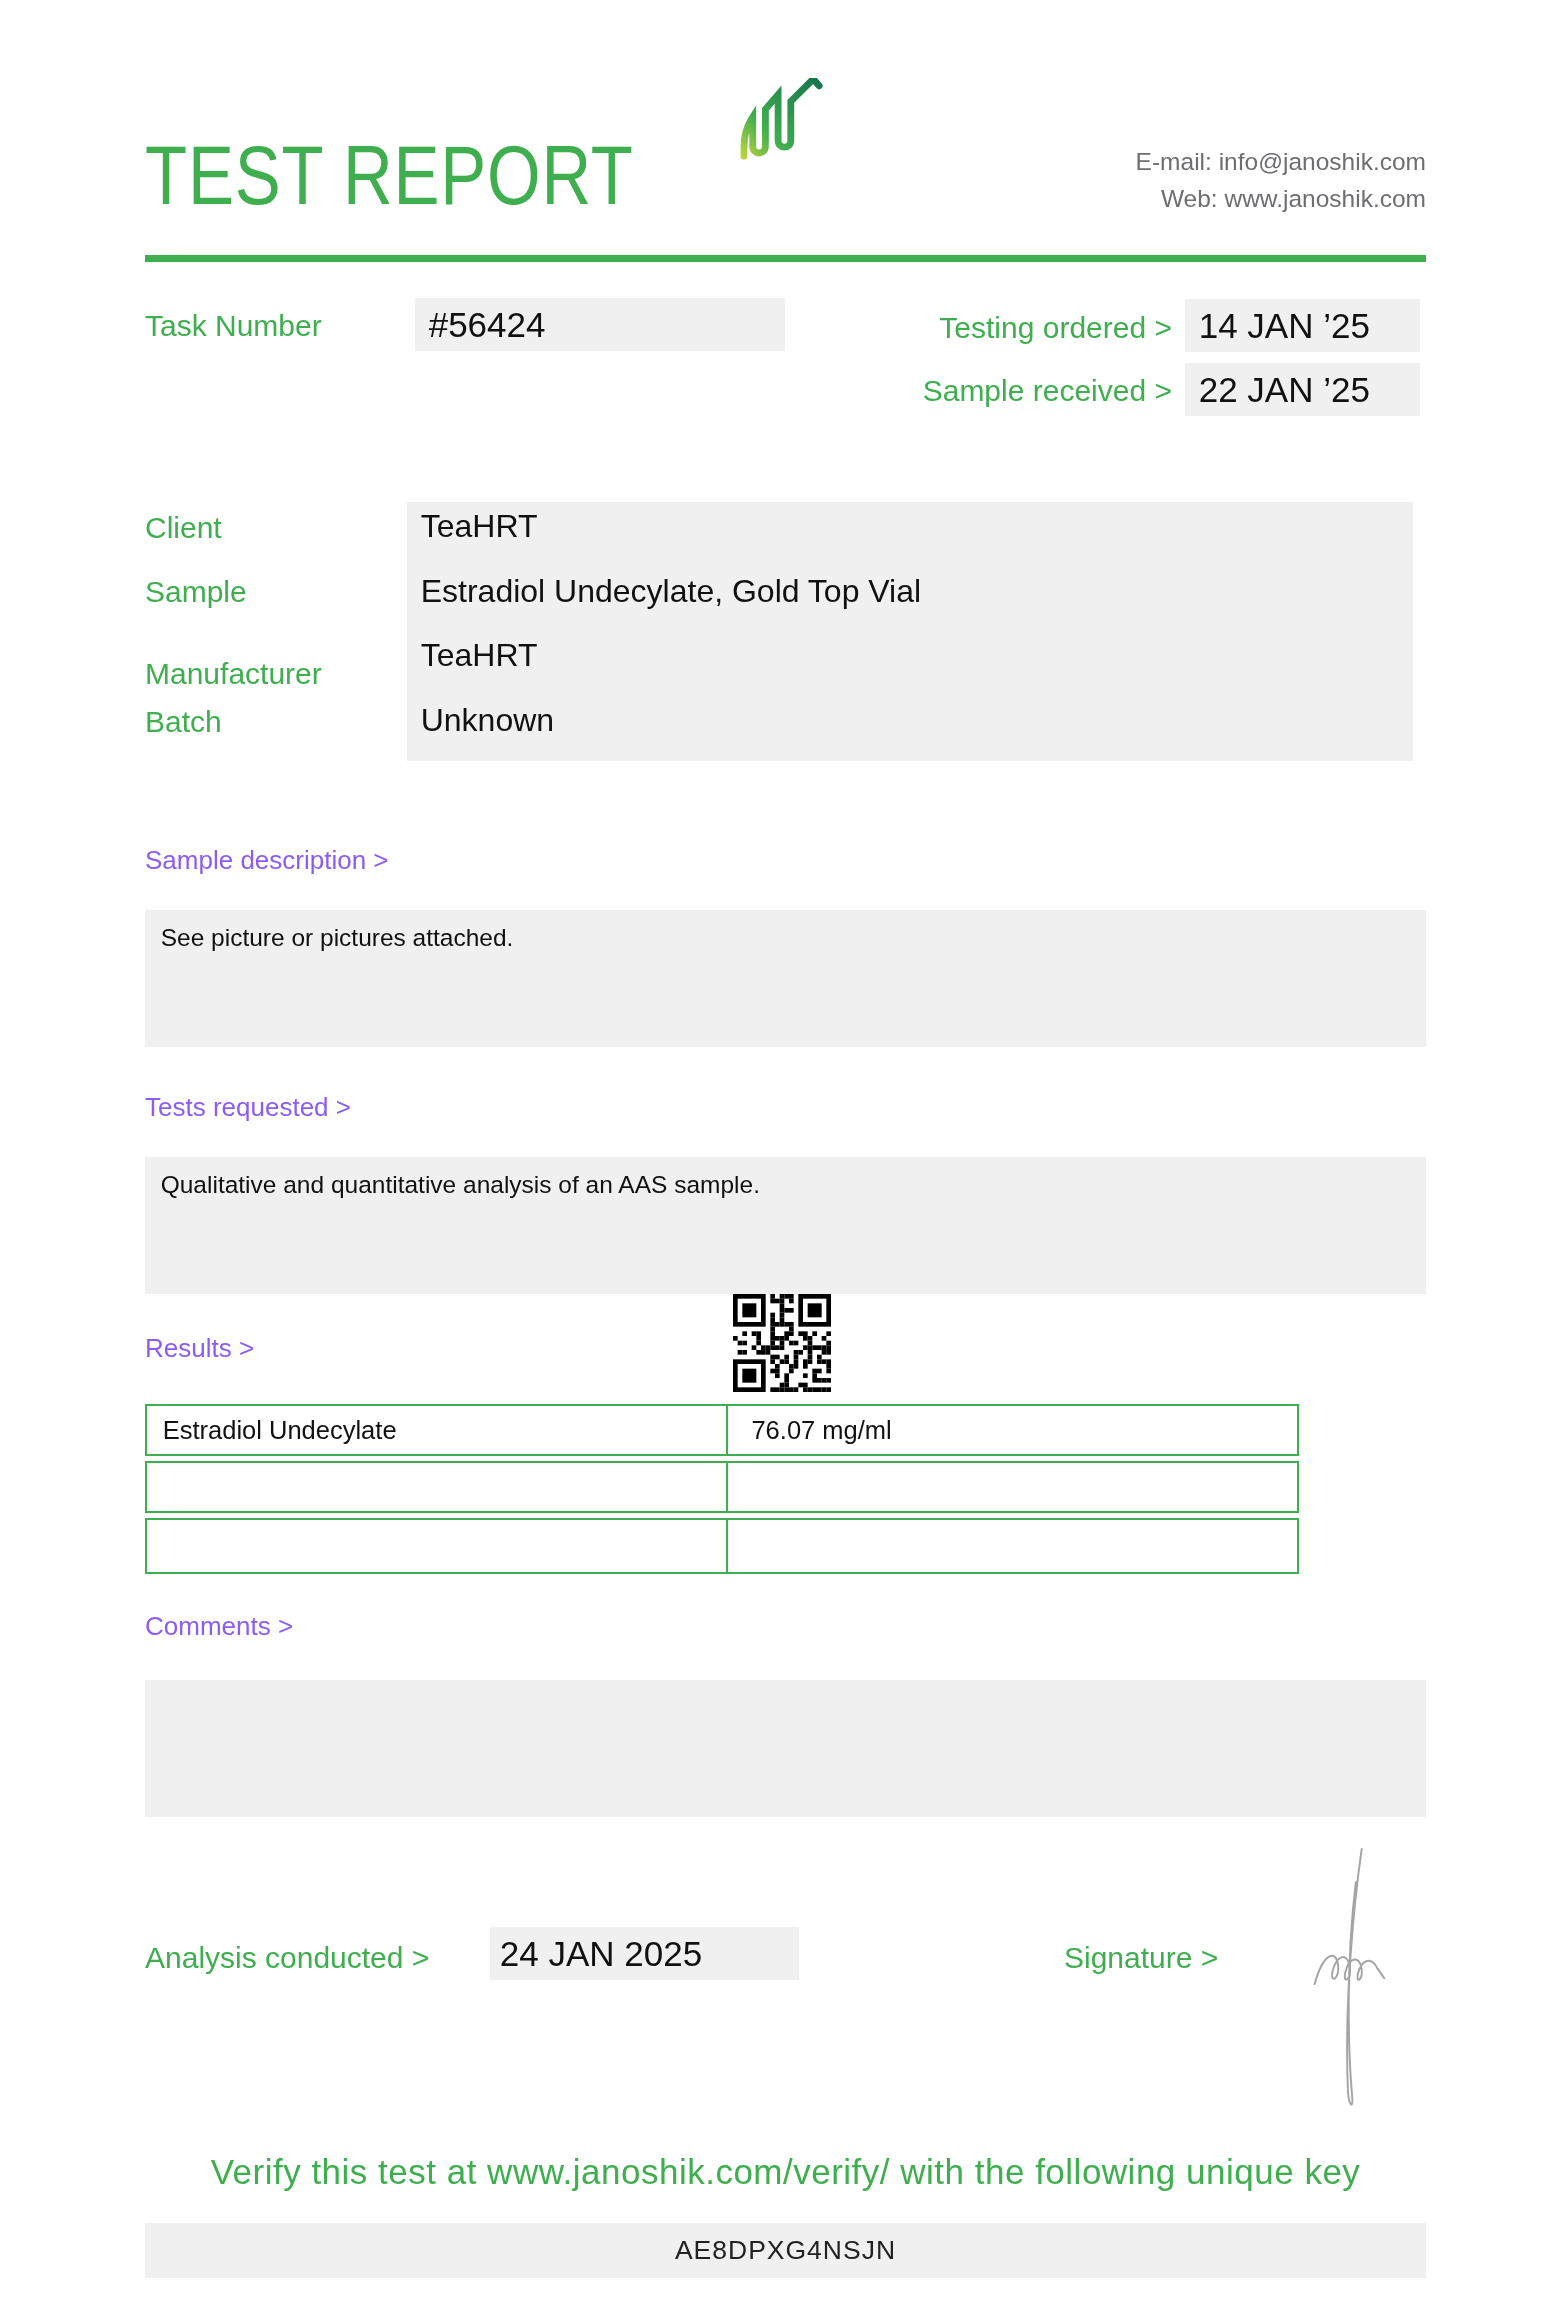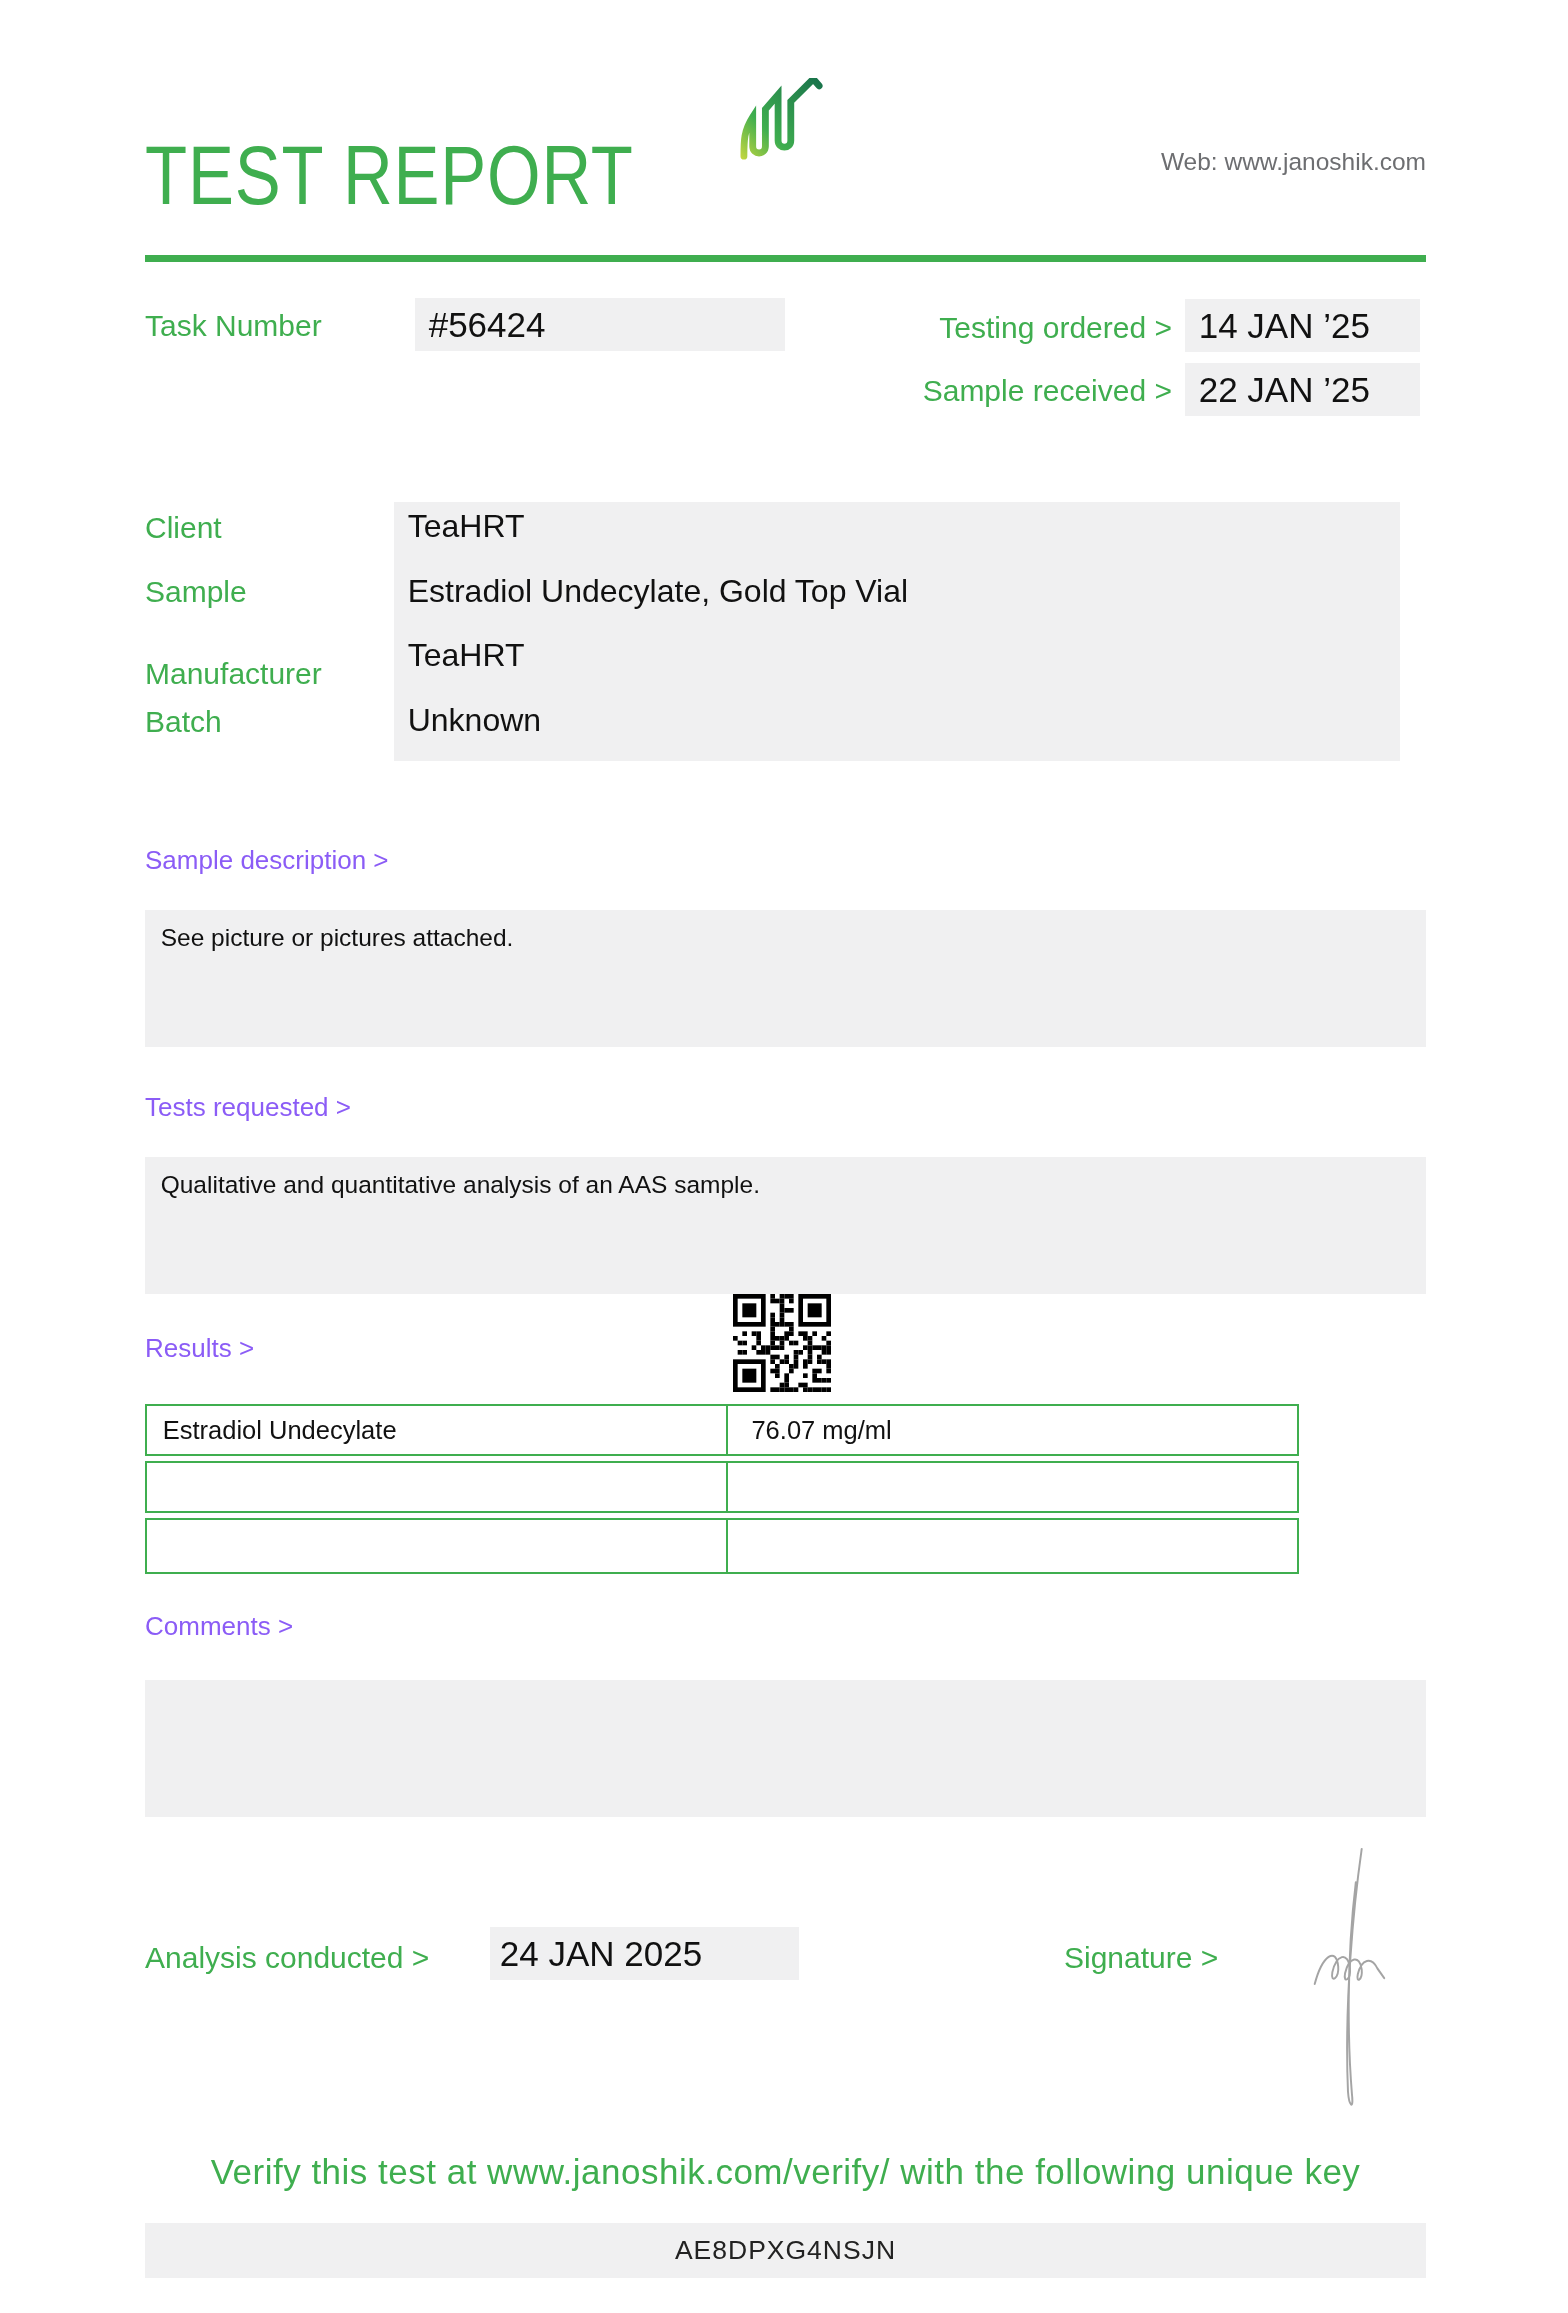--- a/index.html
+++ b/index.html
@@ -42,21 +42,21 @@
   .task-box{left:415px;top:298px;width:370px;height:53px;}
   .boxtext{font-size:35px;color:#111;line-height:53px;padding-left:13.7px;white-space:nowrap;}
   .ordered-label{left:863px;top:311px;width:309px;text-align:right;}
   .ordered-box{left:1185px;top:299px;width:235px;height:53px;}
   .received-label{left:863px;top:374px;width:309px;text-align:right;}
   .received-box{left:1185px;top:363px;width:235px;height:53px;}
   .datetext{font-size:35px;}
 
   
   .info-label{left:145px;font-size:30px;}
-  .info-box{left:394px;width:1006px;height:65px;}
+  .info-box{left:407px;width:1006px;height:65px;}
   .info-box .boxtext{font-size:32px;line-height:49px;}
 
   
   .section-head{font-size:26px;color:#8b5cf6;white-space:nowrap;}
   .bigbox{left:145px;width:1281px;height:137px;background:#f0f0f1;}
   .bigbox .note{font-size:24.5px;color:#111;padding:13.7px 0 0 15.7px;white-space:nowrap;}
 
   
   .rtable{left:145px;top:1404px;width:1154px;}
   .rrow{
@@ -103,20 +103,21 @@
         <stop offset="0" stop-color="#d6dc3c"></stop>
         <stop offset="0.35" stop-color="#3fae4f"></stop>
         <stop offset="1" stop-color="#166e4b"></stop>
       </linearGradient>
     </defs>
     <path d="M7,80 C7,64 7,54 16,40 L16,70 C16,79 29,79 29,70 L29,32 L42,17 L42,64 C42,73 55,73 55,64 L55,24 L78,1 L84,8" fill="none" stroke="url(#lg)" stroke-width="7" stroke-linecap="round"></path>
   </svg>
 
 
   <div class="abs contact">
+    <div>E-mail: info@janoshik.com</div>
     <div>Web: www.janoshik.com</div>
   </div>
 
   <div class="abs rule"></div>
 
   <div class="abs green-label task-label">Task Number</div>
   <div class="abs graybox task-box">
     <div class="boxtext">#56424</div>
   </div>
 

